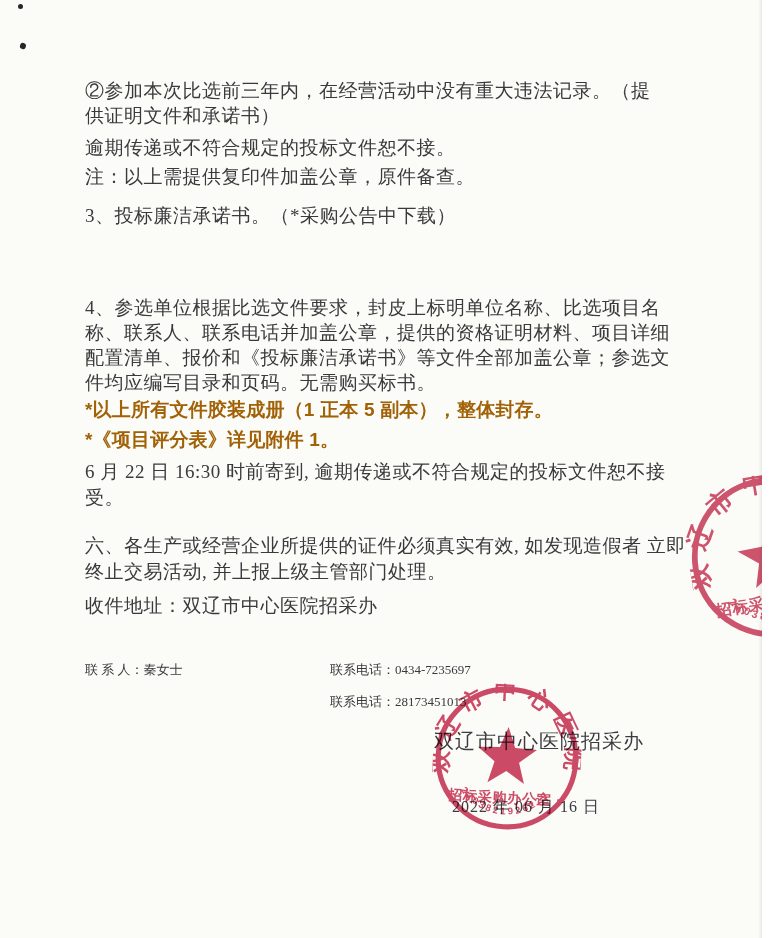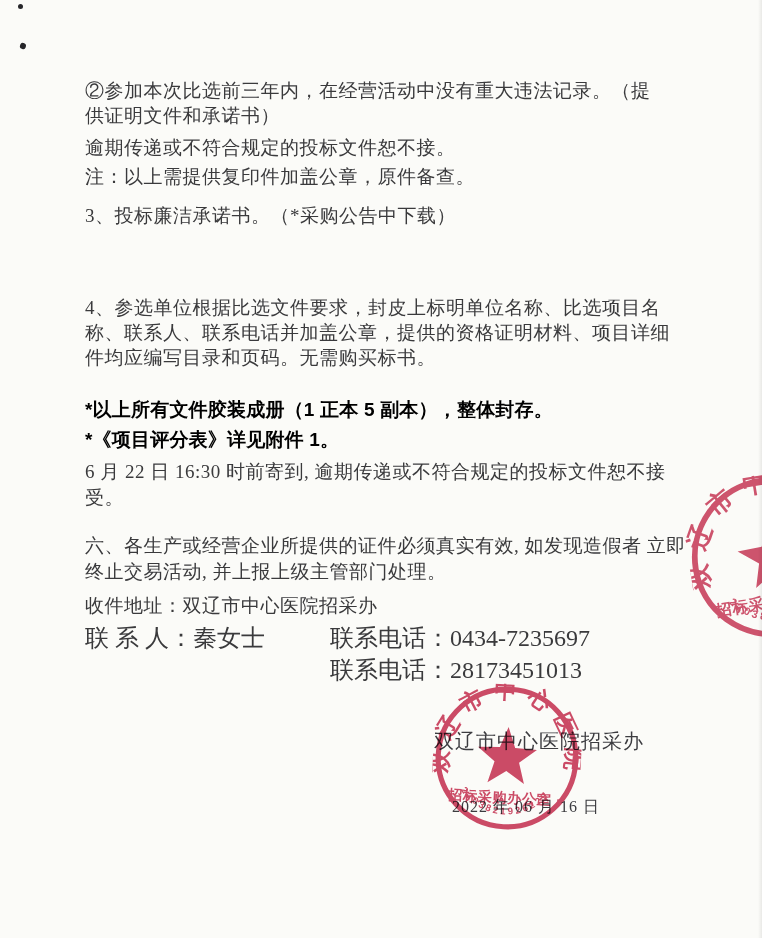--- a/index.html
+++ b/index.html
@@ -20,23 +20,23 @@
   .s2{left:20px;top:43px;width:6px;height:6px;transform:rotate(20deg);border-radius:40% 60% 50% 50%;}
   .para{
     position:absolute;left:85px;width:620px;
     font-size:19px;line-height:25px;
     letter-spacing:.5px;
     white-space:nowrap;
   }
   .para .ln{display:block;height:25px;}
   .bold-line{
     font-family:"Liberation Sans","DejaVu Sans",sans-serif;
-    font-weight:bold;color:#000000;letter-spacing:.2px;
+    font-weight:bold;color:#a16207;letter-spacing:.2px;
   }
-  .contact-row{position:absolute;left:85px;font-size:24px;line-height:24px;white-space:nowrap;}
+  .contact-row{position:absolute;left:85px;font-size:13px;line-height:24px;white-space:nowrap;margin-top:32px;}
   .contact-row .phone{position:absolute;left:245px;top:0;white-space:nowrap;}
   .sig{position:absolute;font-size:20px;color:#3c3c40;white-space:nowrap;letter-spacing:1px;}
   .sig-org{left:434px;top:728px;}
   .sig-date{left:452px;top:761px;font-size:16px;margin-top:36px;}
   .stamp{
     position:absolute;
     color:#cb3d5c;
     mix-blend-mode:multiply;
   }
   .stamp-main{left:433px;top:684px;width:148px;height:148px;opacity:.92;transform:rotate(3deg);}
@@ -67,20 +67,21 @@
   <div class="para" style="top:203px">
     <span class="ln">3、投标廉洁承诺书。（*采购公告中下载）</span>
   </div>
 
   <div class="para" style="top:235px">
   </div>
 
   <div class="para" style="top:295px">
     <span class="ln">4、参选单位根据比选文件要求，封皮上标明单位名称、比选项目名</span>
     <span class="ln">称、联系人、联系电话并加盖公章，提供的资格证明材料、项目详细</span>
+    <span class="ln">配置清单、报价和《投标廉洁承诺书》等文件全部加盖公章；参选文</span>
     <span class="ln">件均应编写目录和页码。无需购买标书。</span>
   </div>
 
   <div class="para bold-line" style="top:397px">
     <span class="ln">*以上所有文件胶装成册（1 正本 5 副本），整体封存。</span>
   </div>
 
   <div class="para bold-line" style="top:427px">
     <span class="ln">*《项目评分表》详见附件 1。</span>
   </div>

